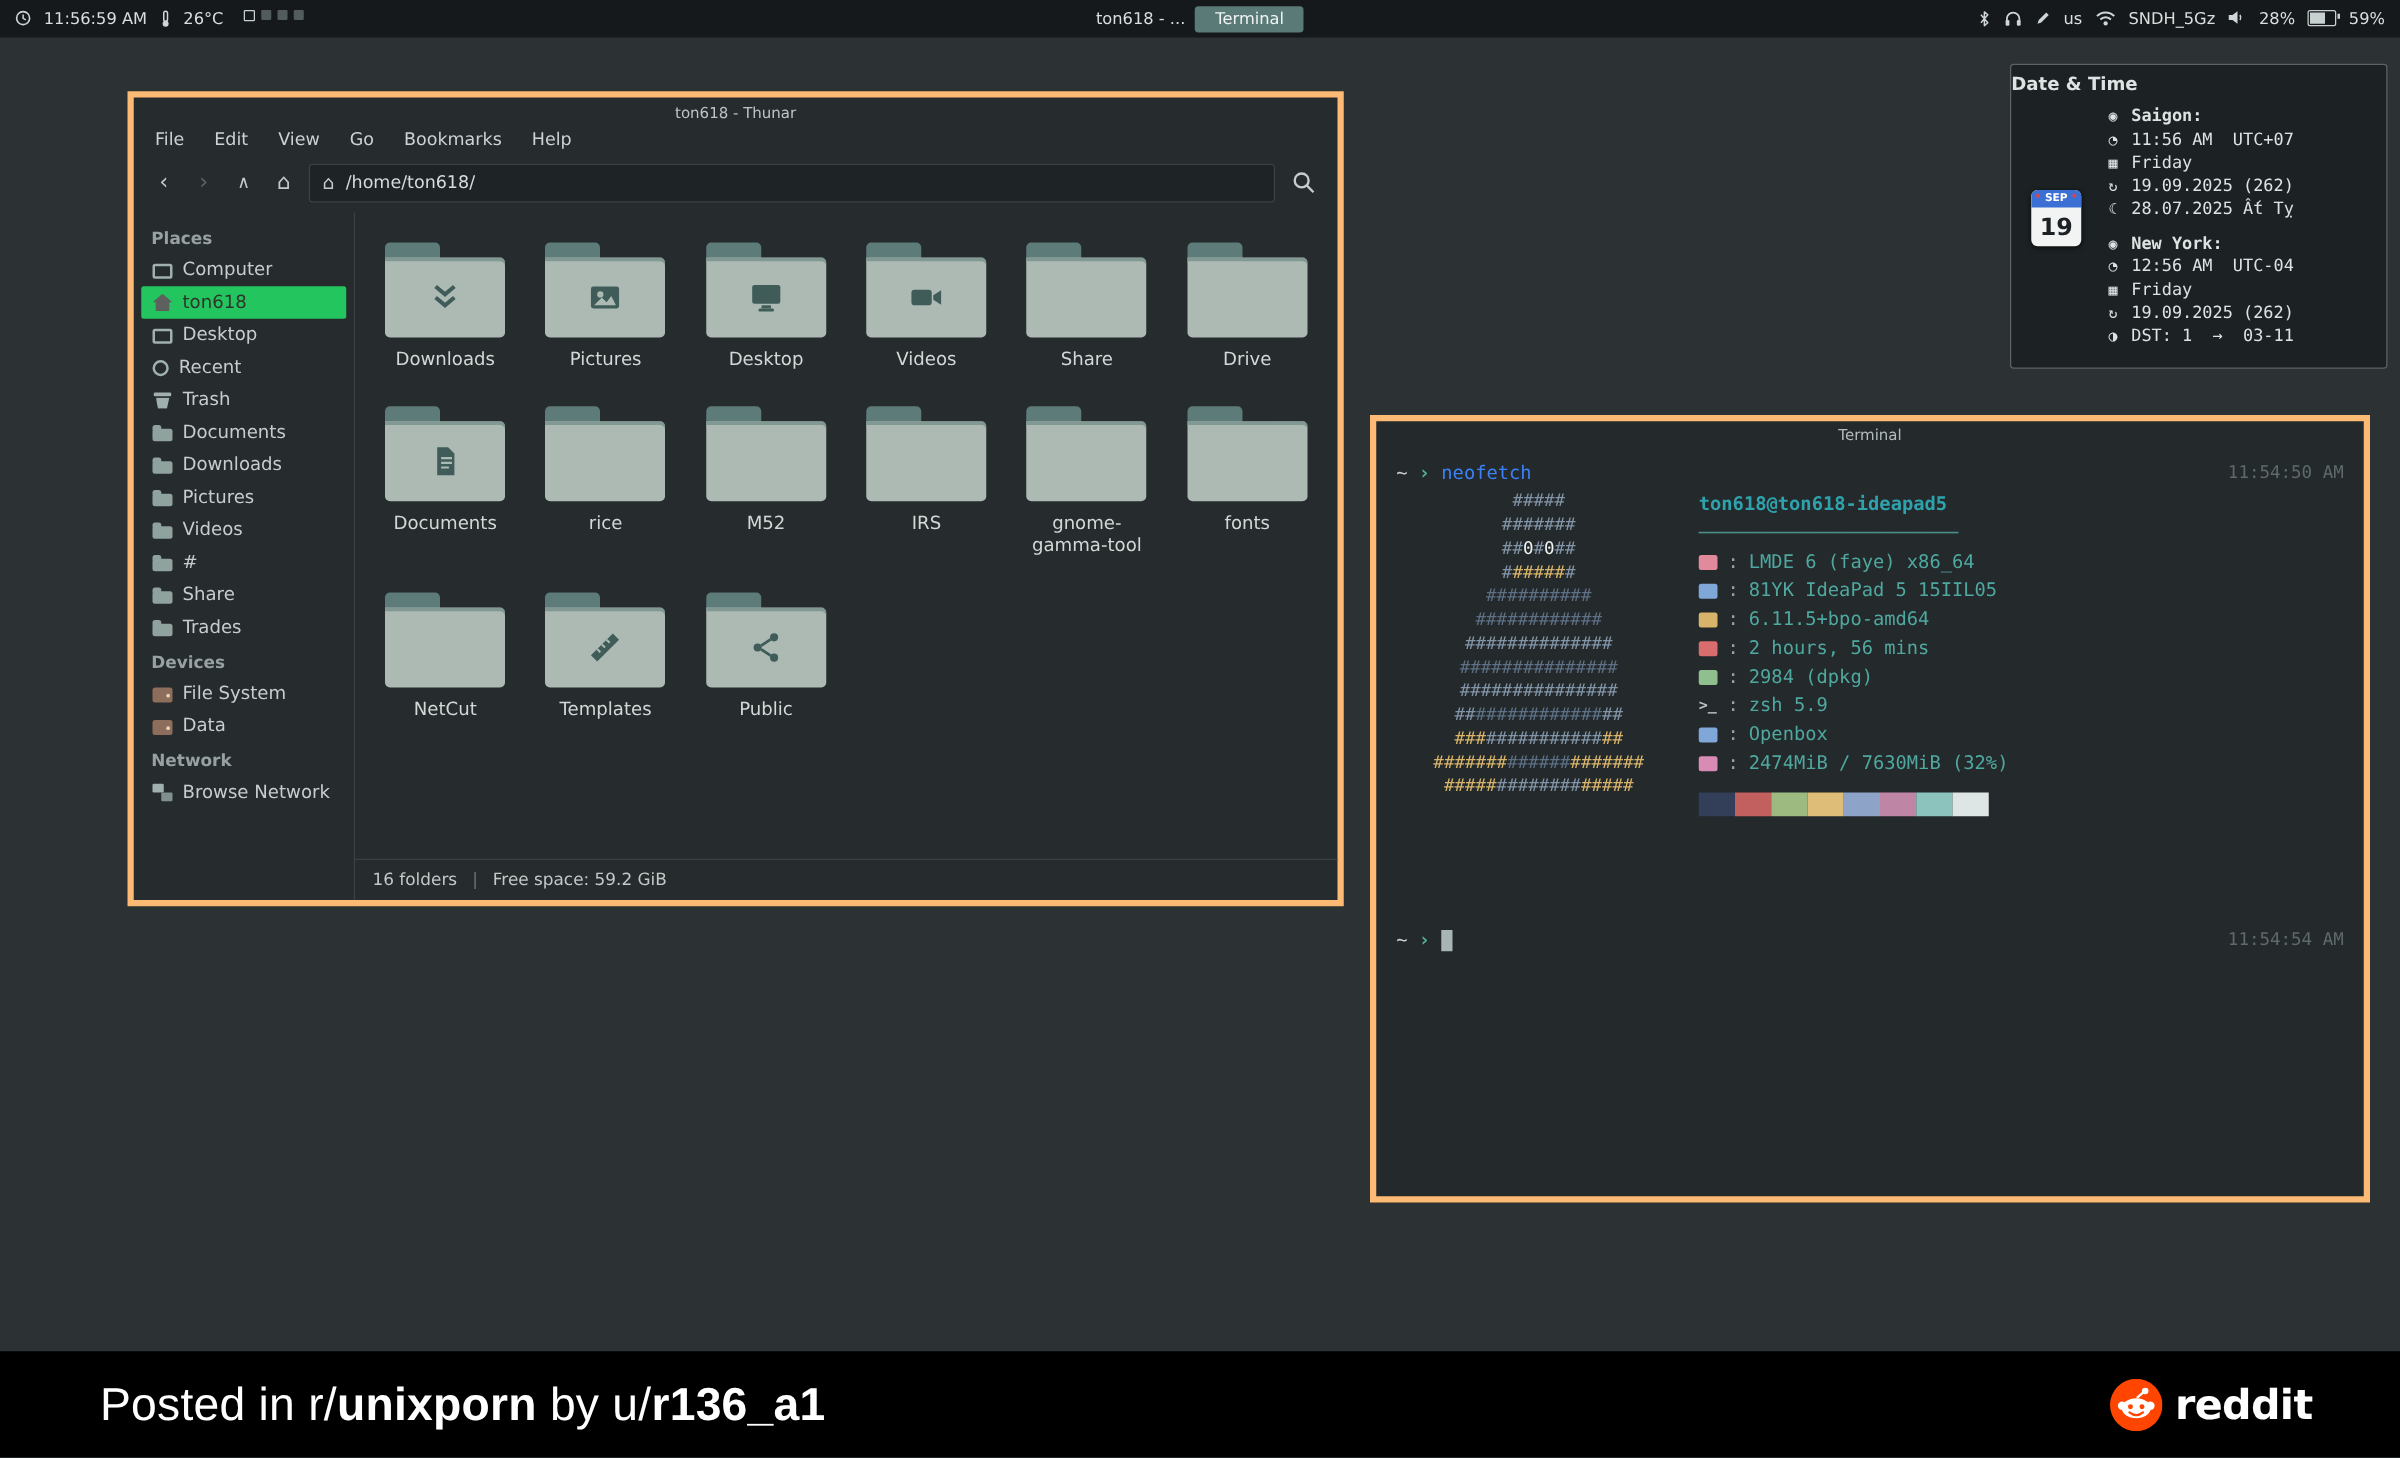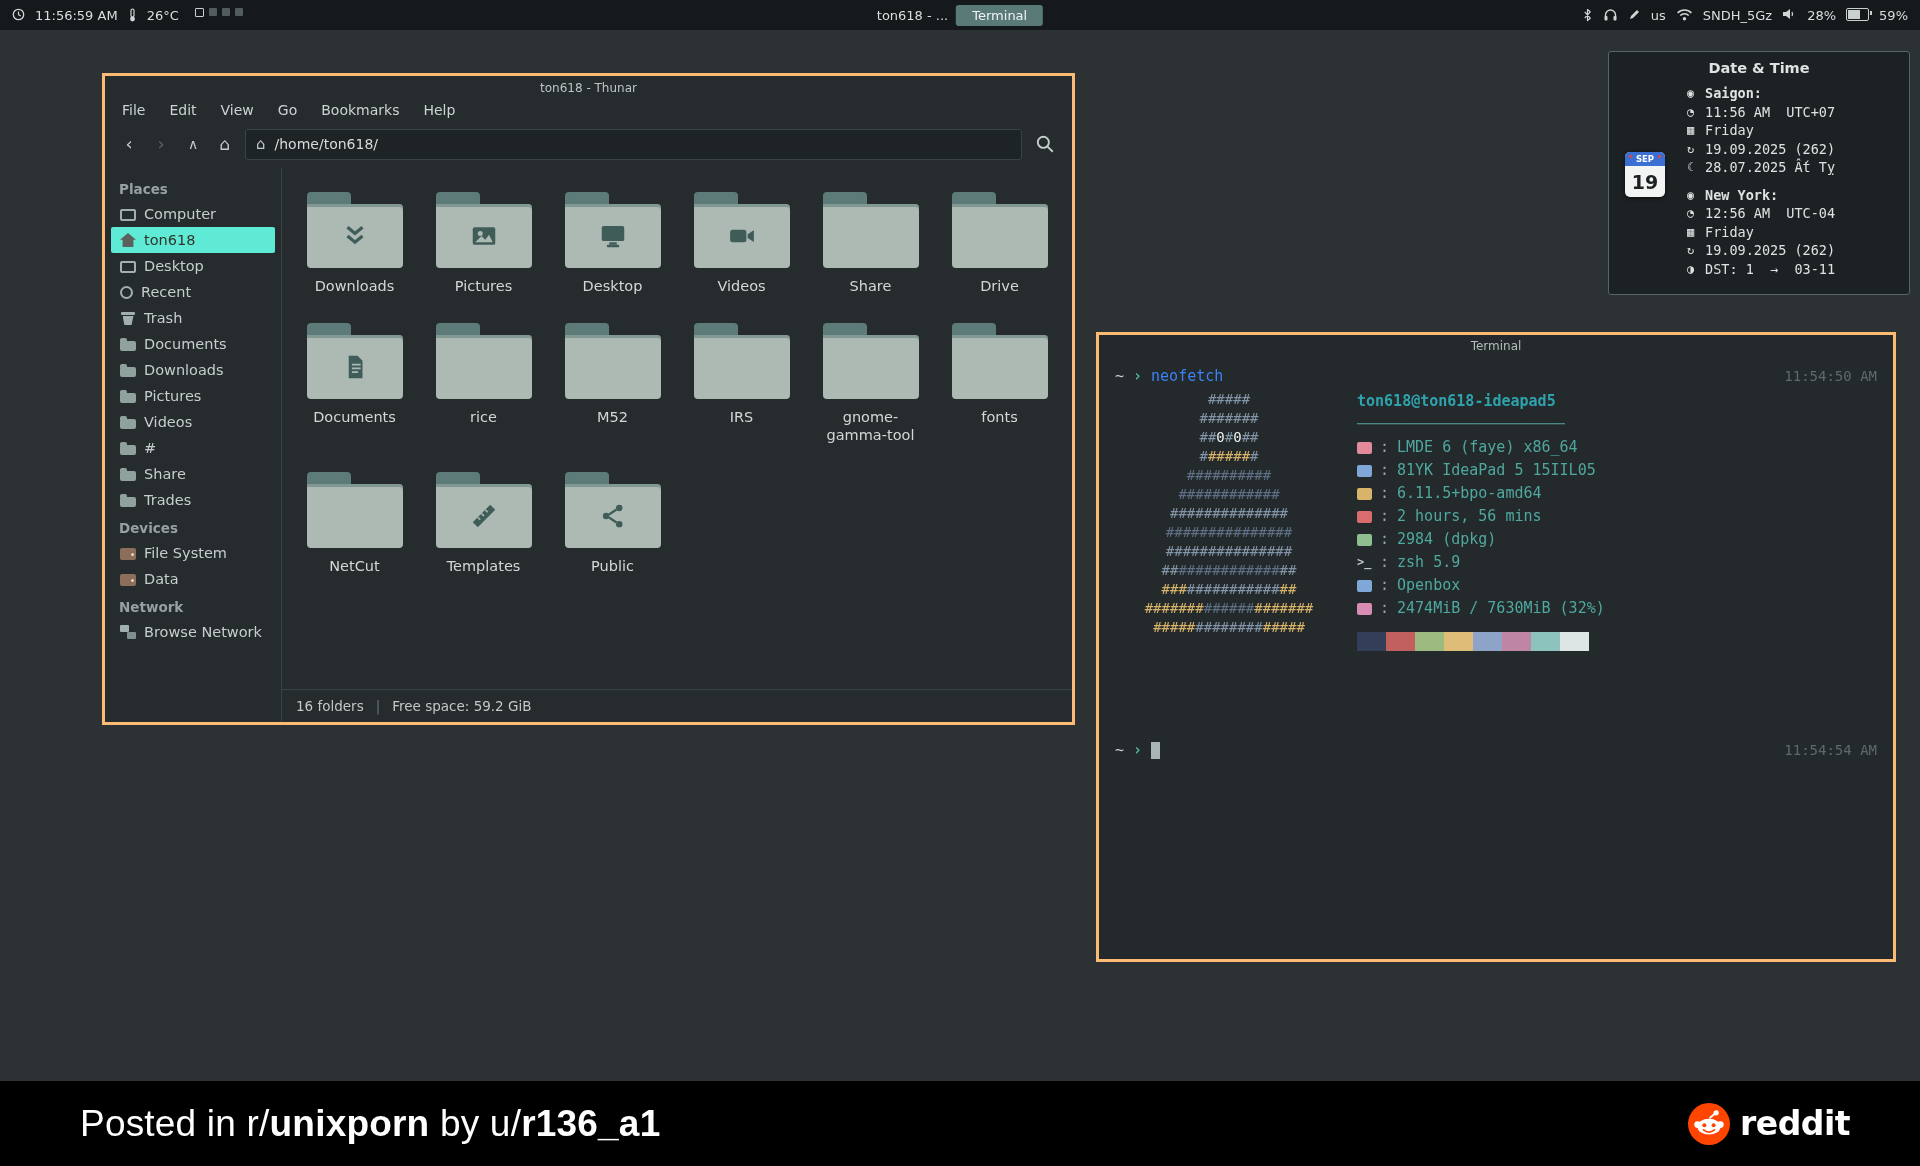--- a/index.html
+++ b/index.html
@@ -13,40 +13,40 @@
   .p-center{position:absolute;left:50%;transform:translateX(-50%);display:flex;align-items:center;gap:8px}
   .chip{background:#597a77;color:#eef2f2;padding:3px 16px;border-radius:3px;font-size:13px}
   .pager{display:flex;gap:5px;align-items:center;margin-left:6px}
   .ws{width:8px;height:8px;background:#525c5e;border-radius:1px}
   .ws.active{background:transparent;border:1px solid #c8d0d0;width:9px;height:9px;box-sizing:border-box}
   .bat{width:21px;height:11px;border:1px solid #c8d0d0;border-radius:2px;position:relative}
   .bat::after{content:"";position:absolute;right:-4px;top:2.5px;width:2.5px;height:4px;background:#c8d0d0}
   .bat-fill{position:absolute;left:1px;top:1px;bottom:1px;background:#c8d0d0}
 
   
-  .window{position:absolute;background:#262b2d;border:3px solid #fdba74;box-sizing:border-box}
+  .window{position:absolute;background:#262b2d;border:5px solid #fdba74;box-sizing:border-box}
   .titlebar{height:24px;display:flex;align-items:center;justify-content:center;font-size:12px;color:#bcc4c4}
 
   
   .thunar{left:102px;top:73px;width:973px;height:652px;display:flex;flex-direction:column}
   .menubar{display:flex;gap:6px;padding:0 8px;height:28px;align-items:flex-start}
   .menu-item{padding:2px 9px;font-size:14px;color:#ccd3d3}
   .toolbar{display:flex;align-items:center;gap:8px;padding:2px 12px 10px;height:40px;box-sizing:border-box}
   .nav-btn{width:24px;text-align:center;font-size:18px;color:#c2c9c9;line-height:26px}
   .nav-btn.disabled{color:#5a6466}
   .nav-up{font-size:14px}
   .nav-home{font-size:17px}
   .pathbar{flex:1;display:flex;align-items:center;gap:9px;background:#1e2325;border:1px solid #3b4244;border-radius:3px;height:29px;padding:0 10px;font-size:14px;color:#d6dbdb}
   .path-home{font-size:15px;color:#c2c9c9}
   .search-btn{width:30px;display:flex;align-items:center;justify-content:center}
   .thunar-body{flex:1;display:flex;min-height:0}
   .sidebar{width:176px;padding:6px 6px;box-sizing:border-box;font-size:14.5px;color:#c6cdcd}
   .side-header{font-size:13.5px;font-weight:bold;color:#97a1a1;padding:7px 8px 4px}
   .side-item{display:flex;align-items:center;height:26px;padding:0 9px;border-radius:2px}
-  .side-item.selected{background:#5eead4;color:#30342c}
+  .side-item.selected{background:#22c55e;color:#30342c}
   .side-item.selected .mi{filter:brightness(0.45)}
   .side-label{white-space:nowrap;overflow:hidden}
   .main{flex:1;border-left:1px solid #3b4244;display:flex;flex-direction:column;min-width:0}
   .file-grid{flex:1;display:grid;grid-template-columns:repeat(6,1fr);align-content:start;row-gap:28px;padding:24px 8px 0}
   .file-item{display:flex;flex-direction:column;align-items:center;gap:9px}
   .file-label{font-size:14.5px;color:#d2d8d6;text-align:center;line-height:1.25;max-width:112px;word-break:break-word}
   .statusbar{height:32px;border-top:1px solid #3b4244;display:flex;align-items:center;gap:12px;padding:0 14px;font-size:13.5px;color:#c2c9c7}
   .sb-sep{color:#6a7476}
 
   
@@ -63,21 +63,21 @@
   .mi-recent{border:2px solid #9fb0ae;border-radius:50%;width:13px;height:13px;box-sizing:border-box}
   .mi-trash::before{content:"";position:absolute;top:1px;left:1px;right:1px;height:2.5px;background:#9fb0ae;border-radius:1px}
   .mi-trash::after{content:"";position:absolute;top:5px;left:2.5px;width:11px;height:9px;background:#9fb0ae;clip-path:polygon(0 0,100% 0,82% 100%,18% 100%)}
   .mi-drive{background:#8d6e5c;border-radius:2px;height:12px;margin-top:1px}
   .mi-drive::after{content:"";position:absolute;right:2.5px;top:5px;width:3px;height:3px;background:#e4d7b8;border-radius:50%}
   .mi-network::before{content:"";position:absolute;left:0;top:0;width:9px;height:7px;background:#9fb0ae;border-radius:1px}
   .mi-network::after{content:"";position:absolute;right:0;bottom:0;width:9px;height:7px;background:#7f908e;border-radius:1px}
 
   
   .dt-widget{position:absolute;left:1608px;top:51px;width:300px;height:242px;background:#1c2123;border:1px solid #5a6466;border-radius:3px;color:#dde2e2;font-family:"DejaVu Sans Mono",monospace;font-size:13.5px;z-index:20}
-  .dt-title{text-align:center;font-weight:bold;font-size:14.5px;padding-top:8px;font-family:"DejaVu Sans",sans-serif}
+  .dt-title{text-align:left;font-weight:bold;font-size:14.5px;padding-top:8px;font-family:"DejaVu Sans",sans-serif}
   .dt-sections{position:absolute;left:74px;top:32px;right:6px}
   .dt-section{margin-bottom:9px}
   .dt-row{display:flex;gap:7px;line-height:18.5px;align-items:center}
   .dt-row span{white-space:pre}
   .dt-icon{width:15px;text-align:center;font-size:12px;flex:none}
   .dt-sec-name{font-weight:bold}
   .mini-cal{position:absolute;left:16px;top:100px;width:40px;height:45px;border-radius:5px;overflow:hidden;background:#f2f4f4;box-shadow:0 1px 4px rgba(0,0,0,.6)}
   .mini-cal-top{height:14px;background:#3b6fd4;color:#fff;font-size:8.5px;font-weight:bold;display:flex;align-items:center;justify-content:center;position:relative;font-family:"DejaVu Sans",sans-serif}
   .mini-cal-top::before,.mini-cal-top::after{content:"";position:absolute;top:3px;width:3px;height:3px;background:#d44;border-radius:1px}
   .mini-cal-top::before{left:4px}

